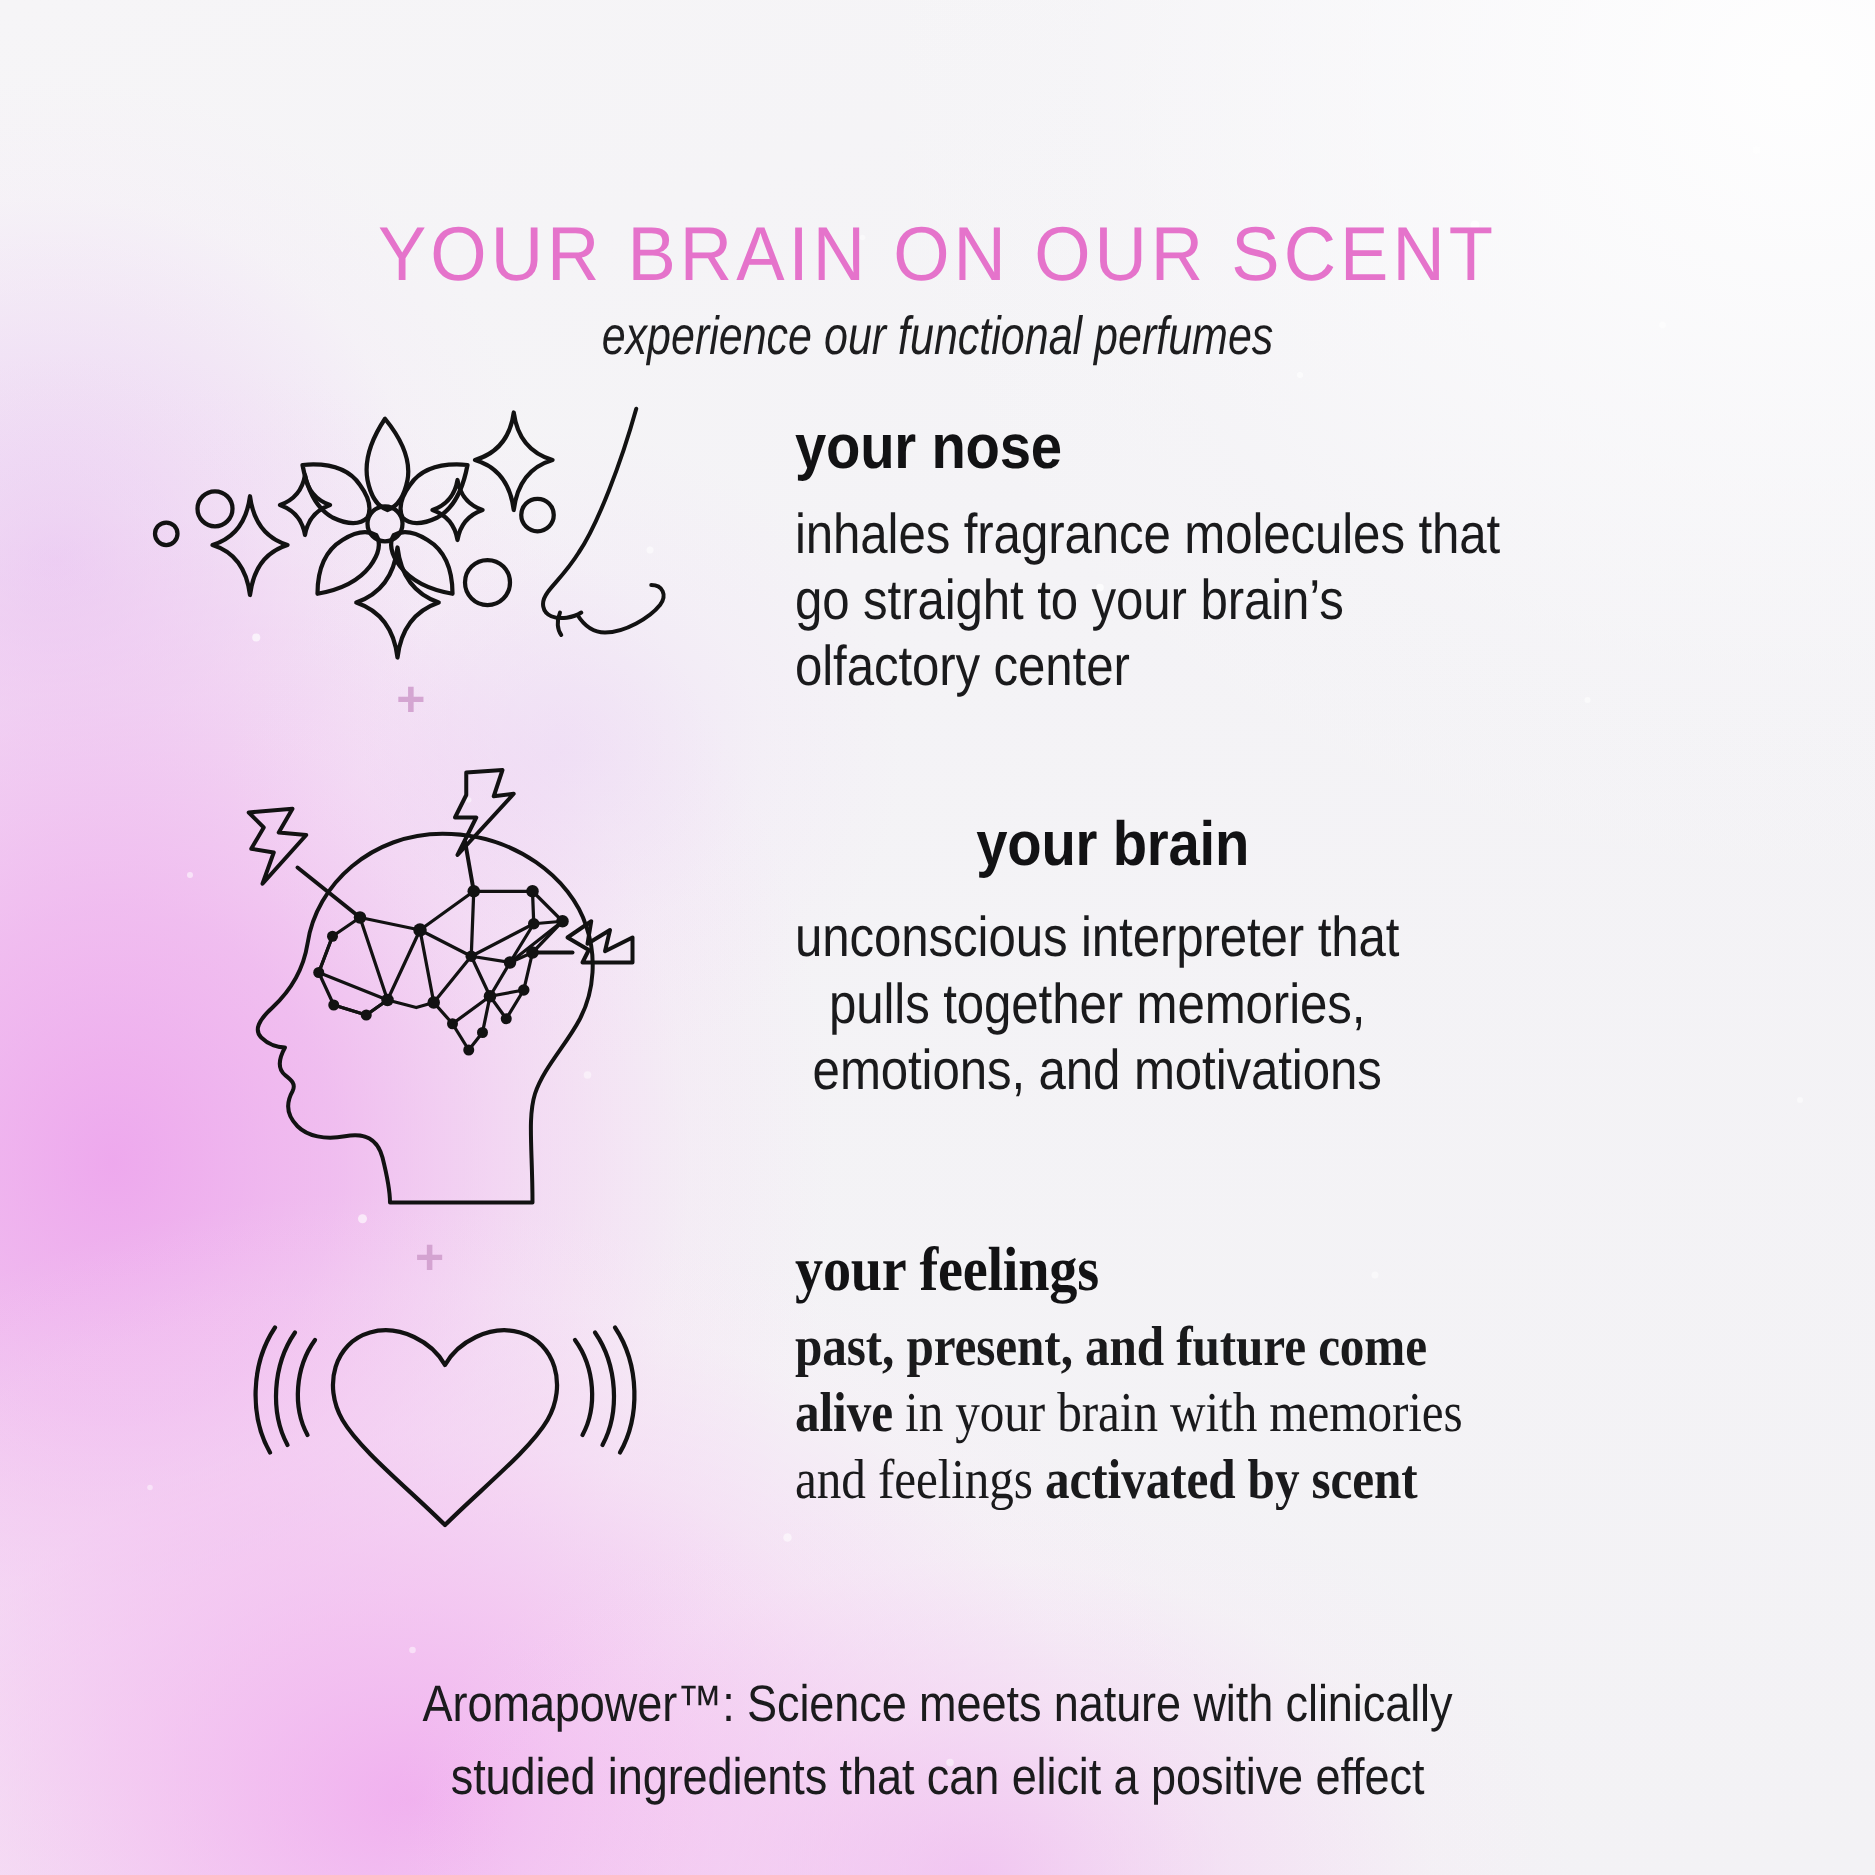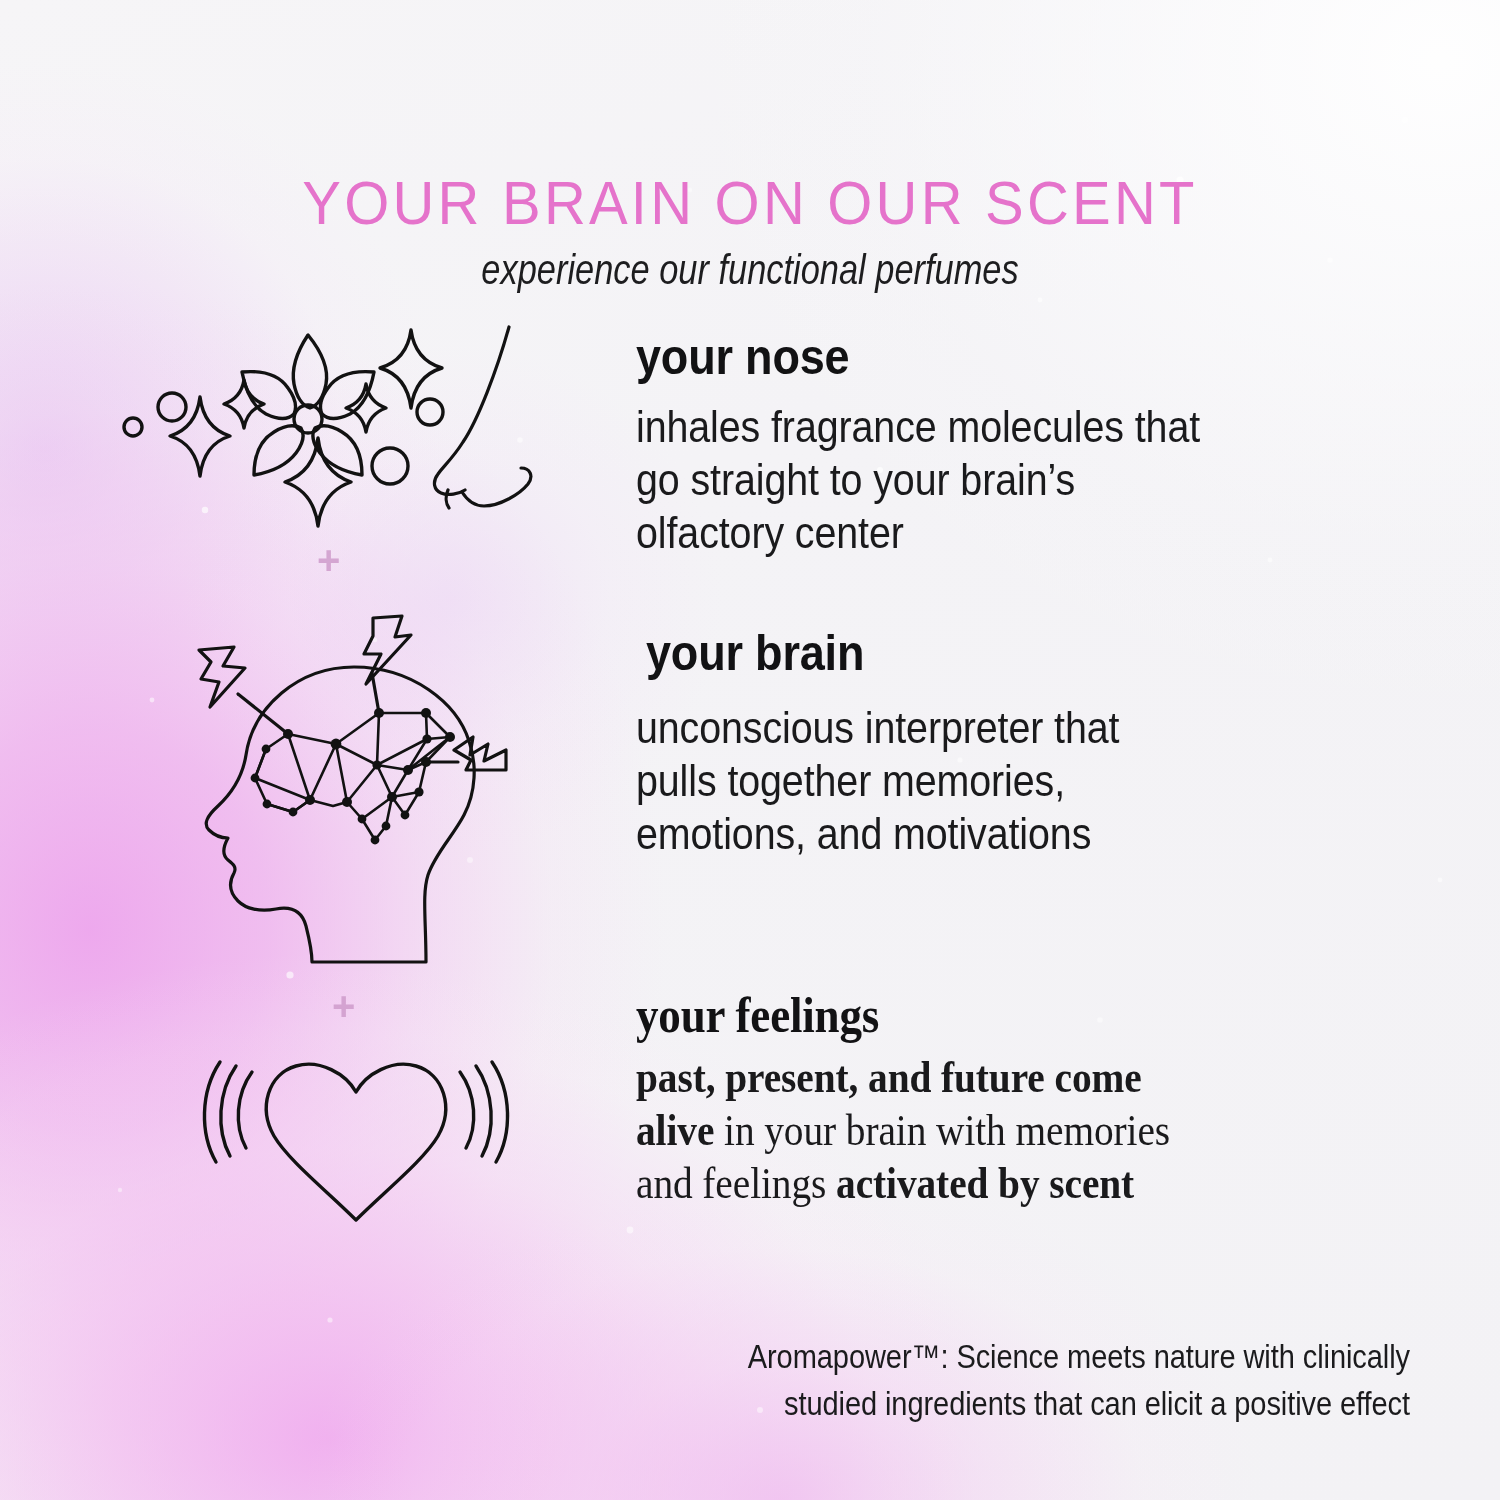--- a/index.html
+++ b/index.html
@@ -132,21 +132,21 @@
     transform-origin: left top;
   }
   .body b { font-weight: 700; }
   .nowrap { white-space: nowrap; }
 
   #row-nose      { top: 330px; left: 0; width: 1500px; height: 260px; }
   #row-brain     { top: 612px; left: 0; width: 1500px; height: 360px; }
   #row-feelings  { top: 990px; left: 0; width: 1500px; height: 260px; font-family: Liberation Serif, serif; }
 
   #nose-text      { top: 2px; }
-  #brain-text     { top: 16px; }
+  #brain-text     { top: 38px; text-align: center; }
   #feelings-text  { top: 0px; }
 
   #nose-head     { margin-bottom: 17px; }
   #brain-head    { margin-bottom: 22px; margin-left: 10px; }
   #feelings-head { margin-bottom: 10px; }
 
   
   .plus {
     position: absolute;
     font-size: 40px;
@@ -157,23 +157,23 @@
   }
   #plus-1 { left: 317px; top: 540px; }
   #plus-2 { left: 332px; top: 986px; }
 
   
   #footer {
     position: absolute;
     left: 0;
     top: 1334px;
     width: 1500px;
-    text-align: right;
+    text-align: center;
     color: #1b1b1d;
-    font-size: 33px;
+    font-size: 41px;
     line-height: 1.42;
     font-weight: 400;
     letter-spacing: -0.1px;
   }
   #footer .fline { display: block; transform: scaleX(0.88); white-space: nowrap; }
 
   svg { display: block; overflow: visible; }
 </style>
 </head>
 <body>

